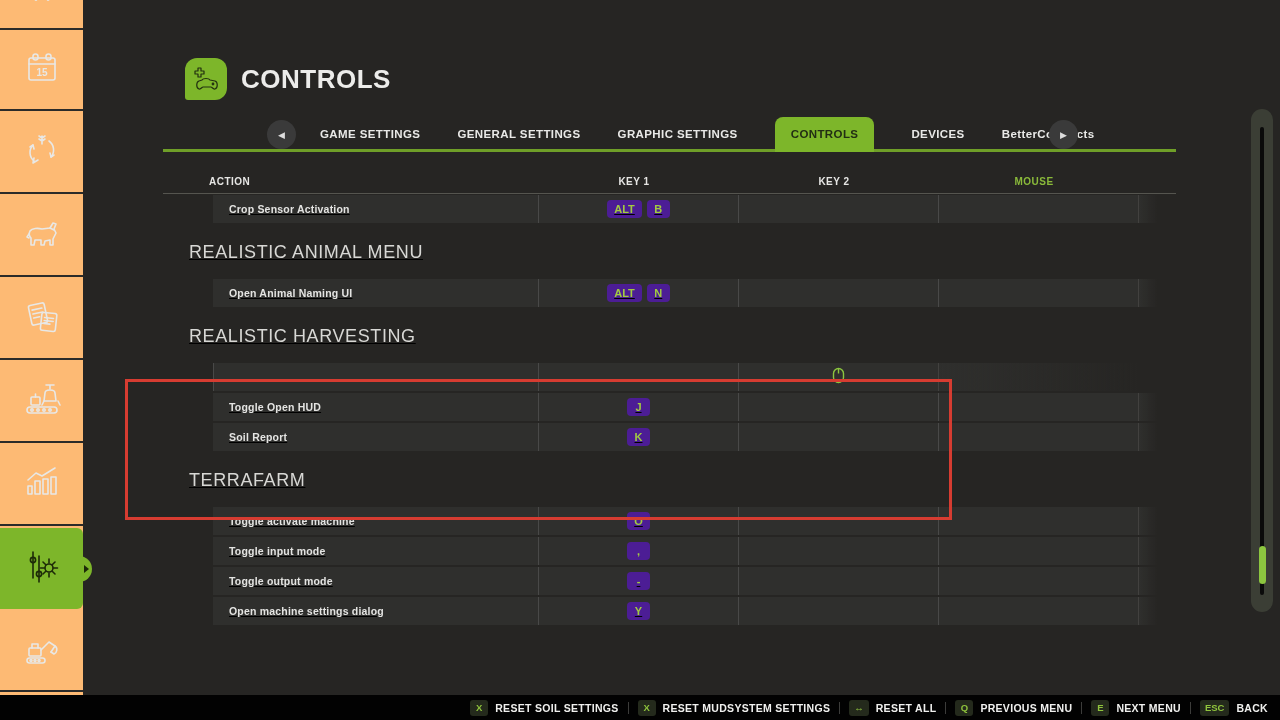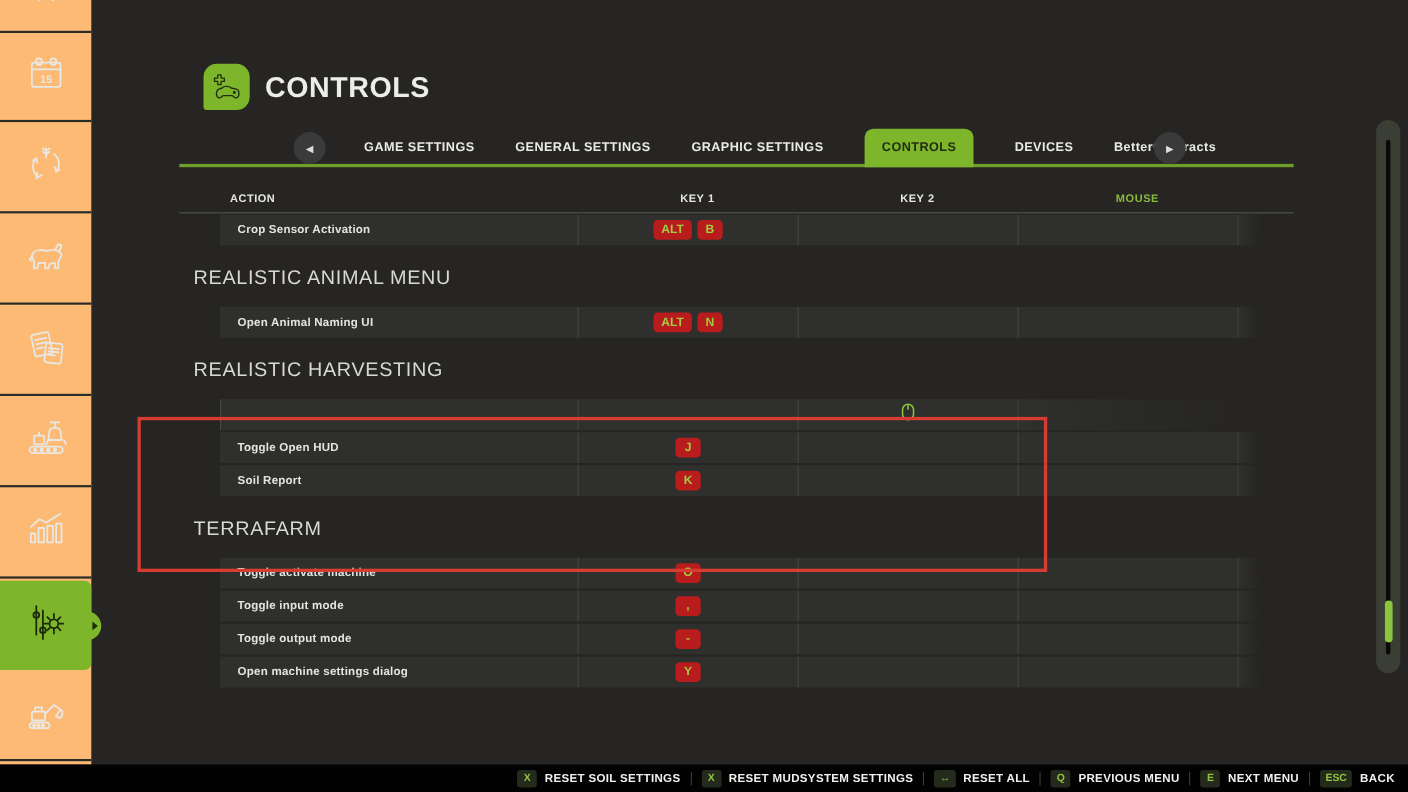--- a/index.html
+++ b/index.html
@@ -21,40 +21,40 @@
   
   .hdr-icon{position:absolute;left:185px;top:58px;width:42px;height:42px;background:#7db62a;border-radius:12px 12px 12px 3px;display:flex;align-items:center;justify-content:center;}
   .hdr-icon svg{stroke:#223010;fill:none;stroke-width:1.5;stroke-linecap:round;stroke-linejoin:round;}
   .page-title{position:absolute;left:241px;top:64px;font-size:26px;font-weight:600;color:#ececea;letter-spacing:0.5px;}
   
   .tabbar{position:absolute;left:163px;top:116px;width:1013px;height:36px;}
   .tab-underline{position:absolute;left:163px;top:149px;width:1013px;height:3px;background:#6f9f28;}
   .tab-arrow{position:absolute;top:4px;width:29px;height:29px;border-radius:50%;background:#3a3a3a;color:#dddddd;display:flex;align-items:center;justify-content:center;font-size:9px;cursor:pointer;}
   .tab-arrow.left{left:104px;}
   .tab-arrow.right{left:886px;}
-  .tabs{position:absolute;left:157px;top:0;height:36px;display:flex;align-items:center;gap:37px;margin-left:11px;}
+  .tabs{position:absolute;left:157px;top:0;height:36px;display:flex;align-items:center;gap:37px;}
   .tab{font-size:11.5px;font-weight:bold;color:#e9e9e7;letter-spacing:0.4px;cursor:pointer;white-space:nowrap;}
   .tab.active{background:#7db62a;color:#222e14;height:35px;line-height:35px;padding:0 16px;border-radius:8px 8px 0 0;margin-top:1px;}
   
   .cols{display:grid;grid-template-columns:325px 200px 200px 200px 20px;margin-left:24px;}
   .thead{position:absolute;left:185px;top:169px;width:945px;height:24px;align-items:center;}
   .th{font-size:10px;font-weight:bold;color:#e6e6e4;letter-spacing:0.5px;text-align:center;}
   .th.first{text-align:left;}
   .th.mouse{color:#8aba3a;}
   .thead-sep{position:absolute;left:163px;top:193px;width:1013px;height:1px;background:#55554f;}
-  .list{position:absolute;left:176px;top:195px;width:990px;height:480px;overflow:hidden;}
+  .list{position:absolute;left:189px;top:195px;width:990px;height:480px;overflow:hidden;text-decoration:underline;}
   .sec-title{height:54px;display:flex;align-items:center;font-size:18px;color:#d8d8d5;letter-spacing:0.6px;}
   .rowi{height:28px;margin-bottom:2px;cursor:pointer;}
   .cell{background:#2f2f2d;height:28px;display:flex;align-items:center;justify-content:center;}
   .cell.bl{border-left:1px solid rgba(255,255,255,0.13);}
   .cell.first{justify-content:flex-start;padding-left:16px;box-sizing:border-box;}
   .cell.fade{background:linear-gradient(to right,#2f2f2d,rgba(47,47,45,0));}
   .action-label{font-size:10.5px;font-weight:bold;color:#e4e4e2;letter-spacing:0.2px;}
   .keys{display:flex;gap:5px;}
-  .kbd{background:#b91c1c;color:#a2cb41;font-size:11px;font-weight:bold;padding:0 7px;height:18px;line-height:19px;min-width:9px;text-align:center;border-radius:4px;}
+  .kbd{background:#4c1d95;color:#a2cb41;font-size:11px;font-weight:bold;padding:0 7px;height:18px;line-height:19px;min-width:9px;text-align:center;border-radius:4px;}
   .mouse-glyph svg{stroke:#8cc63f;fill:none;stroke-width:1.4;}
   
   .highlight-box{position:absolute;left:125px;top:379px;width:827px;height:141px;border:3px solid #d63c31;box-sizing:border-box;z-index:30;pointer-events:none;}
   
   .scroll-wrap{position:absolute;left:1251px;top:109px;width:22px;height:503px;background:#3b3e35;border-radius:11px;}
   .scroll-track{position:absolute;left:9px;top:18px;width:4px;height:468px;background:#0a0a0a;border-radius:2px;}
   .scroll-thumb{position:absolute;left:7.5px;top:437px;width:7px;height:38px;background:#8cc63f;border-radius:3.5px;cursor:pointer;}
   
   .bottombar{position:absolute;left:0;top:695px;width:1280px;height:25px;background:#020202;display:flex;align-items:center;justify-content:flex-end;padding-right:12px;box-sizing:border-box;}
   .bb-item{display:flex;align-items:center;gap:7px;cursor:pointer;}

